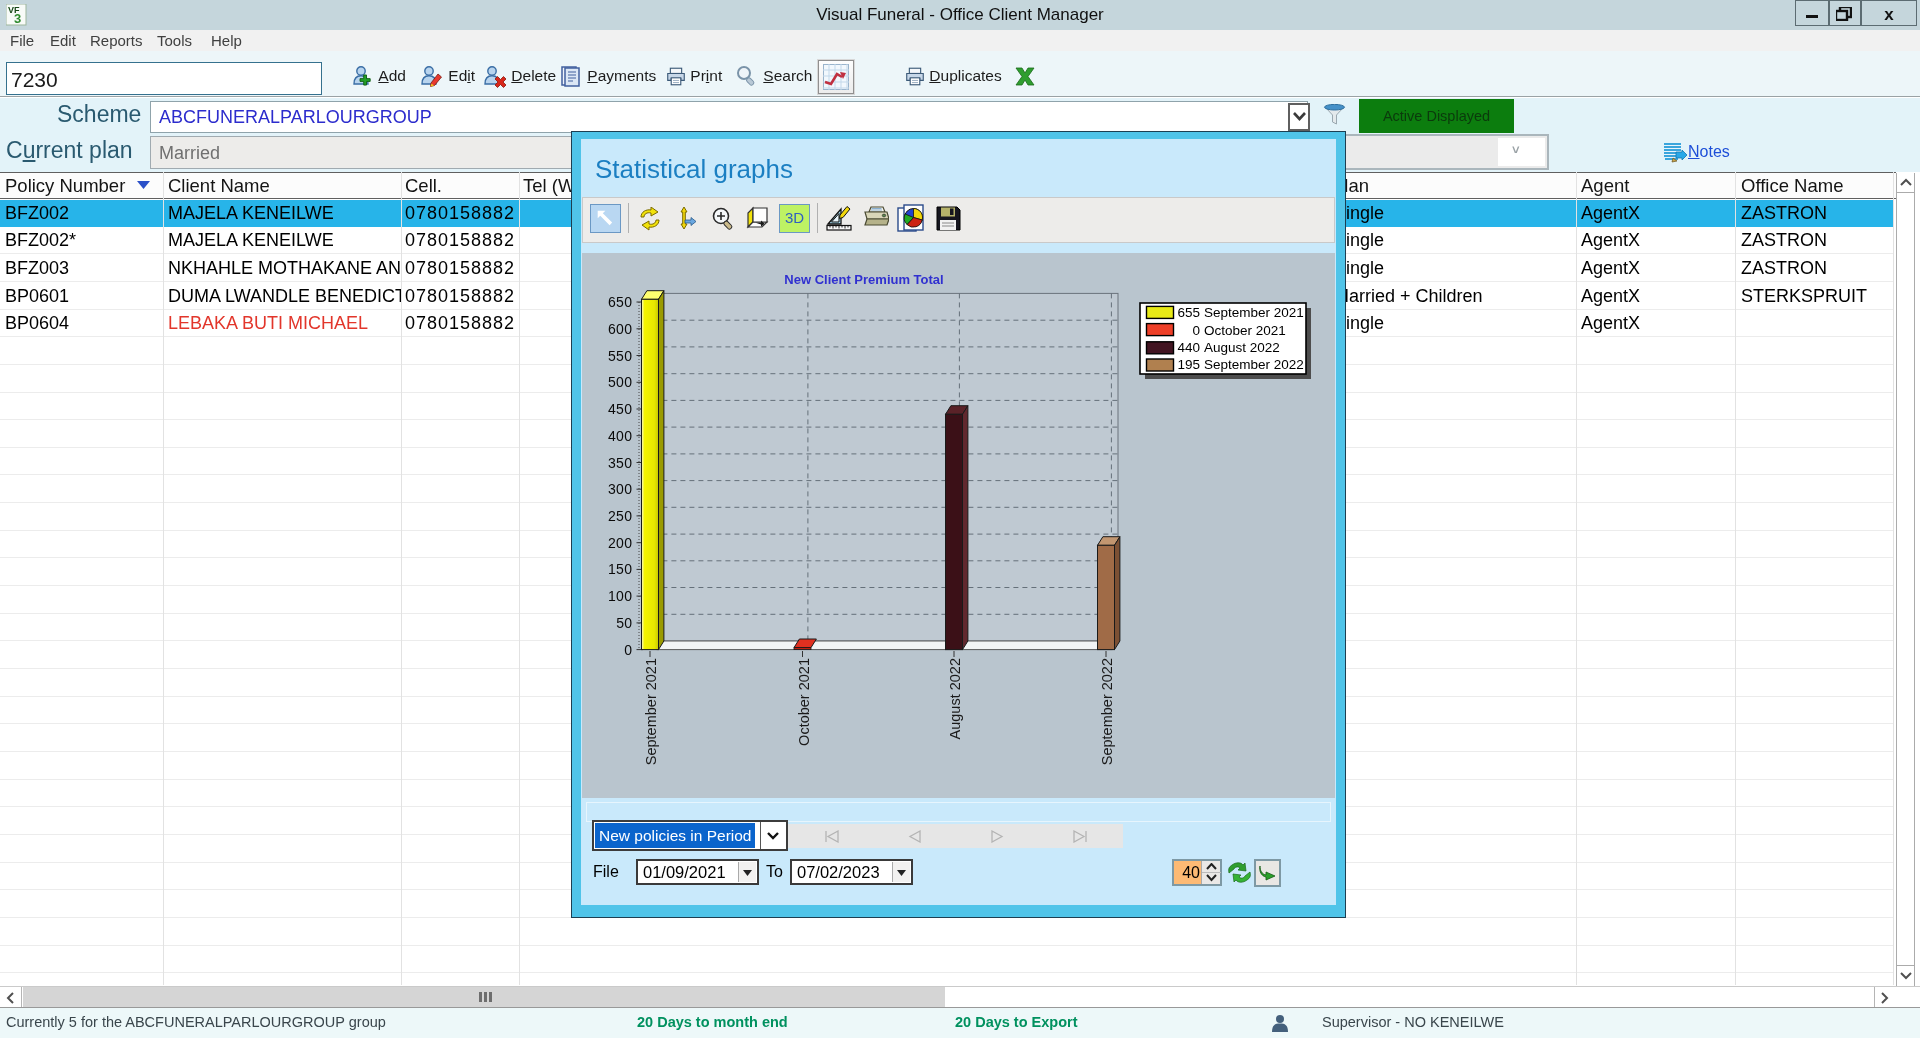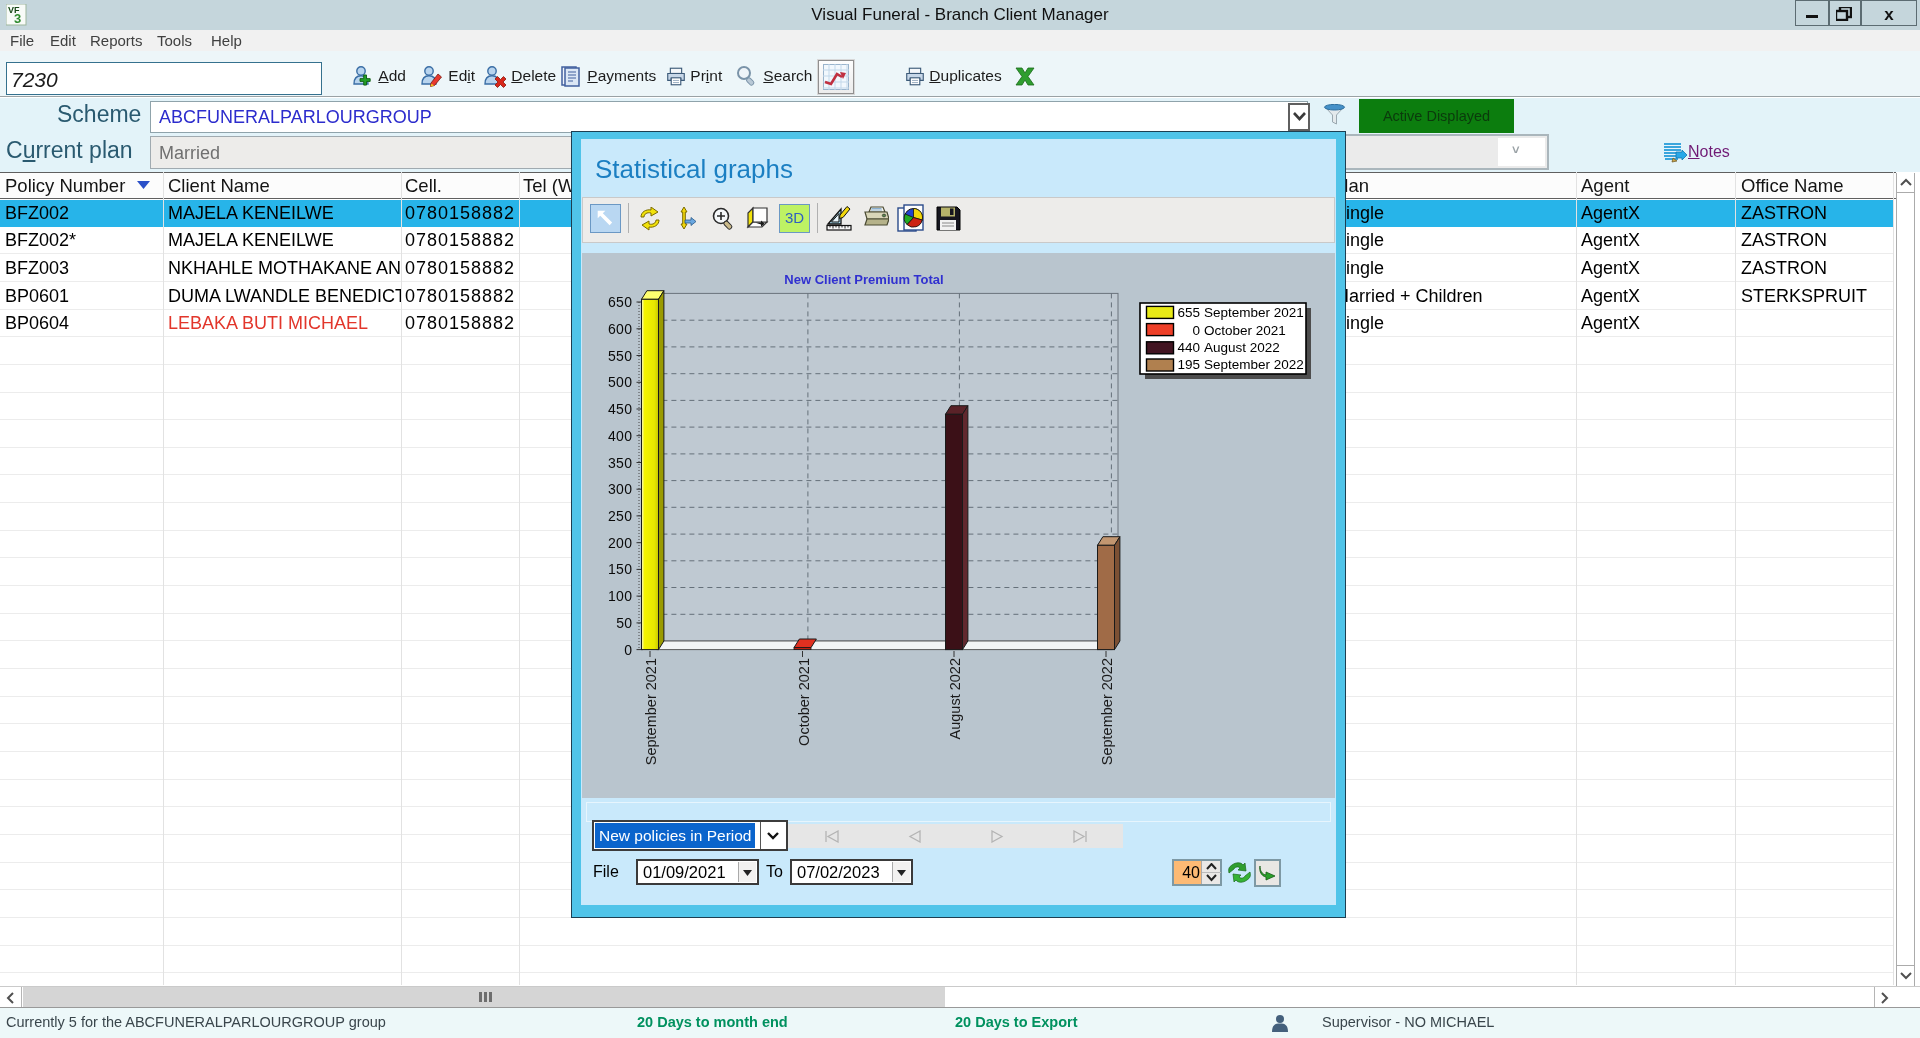--- a/index.html
+++ b/index.html
@@ -14,21 +14,21 @@
 #btnmin { left:1795px; width:34px; }
 #btnmax { left:1829px; width:32px; }
 #btnclose { left:1861px; width:56px; }
 
 
 #menubar { left:0; top:30px; width:1920px; height:21px; background:#f1f1f1; }
 .menuitem { position:absolute; top:0; height:21px; line-height:21px; font-size:15px; color:#404040; }
 
 
 #toolbar { left:0; top:51px; width:1920px; height:46px; background:#edf6f9; border-bottom:1px solid #9aa2a5; }
-#searchbox { position:absolute; left:6px; top:11px; width:316px; height:33px; background:#fff; border:1.5px solid #35718e; font-size:21px; color:#1a1a1a; line-height:33px; padding-left:4px;font-style:italic; }
+#searchbox { position:absolute; left:6px; top:11px; width:316px; height:33px; background:#fff; border:1.5px solid #35718e; font-size:21px; color:#1a1a1a; line-height:33px; padding-left:4px; }
 .tbtn { position:absolute; top:10px; height:30px; font-size:15.5px; color:#1c1c1c; white-space:nowrap; }
 .tbtn svg { vertical-align:middle; }
 .tbl { display:inline-block; line-height:30px; vertical-align:middle; }
 u { text-decoration:underline; }
 
 
 #bluerows { left:0; top:98px; width:1920px; height:74px; background:#e3f3f9; }
 .biglabel { position:absolute; font-size:23px; color:#2a5a70; }
 #schemecombo { position:absolute; left:150px; top:3px; width:1158px; height:32px; background:#fff; border:1px solid #8fa3ab; }
 #schemetext { position:absolute; left:8px; top:0; height:30px; line-height:30px; font-size:18px; color:#2c2ccd; }
@@ -66,21 +66,21 @@
 #navstrip { position:absolute; left:207px; top:685px; width:335px; height:24px; background:#e6e6e6; }
 #fromrow { position:absolute; left:0px; top:720px; width:755px; height:30px; font-size:18px; color:#000; }
 .datecombo { position:absolute; top:0px; width:123px; height:26px; background:#fff; border:2px solid #3a3a3a; }
 .datetext { position:absolute; left:5px; top:0; line-height:22px; font-size:16.5px; color:#000; }
 .datebtn { position:absolute; right:1px; top:1px; width:18px; height:20px; background:#f2f1f0; border-left:1px solid #aaa; text-align:center; }
 </style>
 </head>
 <body>
 
 <div class="abs" id="titlebar"></div>
-<div class="abs" id="title">Visual Funeral - Branch Client Manager</div>
+<div class="abs" id="title">Visual Funeral - Office Client Manager</div>
 <div class="abs winbtn" id="btnmin"></div>
 <div class="abs winbtn" id="btnmax"></div>
 <div class="abs winbtn" id="btnclose"></div>
 <svg class="abs" style="left:1806px;top:15px" width="12" height="4">
     <rect x="0" y="0" width="12" height="3" fill="#111"></rect>
   </svg>
 <svg class="abs" style="left:1836px;top:7px" width="16" height="14">
   <rect x="4" y="0" width="11" height="10" fill="none" stroke="#111" stroke-width="2.4"></rect>
   <rect x="0" y="4" width="11" height="9" fill="#c5d6dc" stroke="#111" stroke-width="2.4"></rect>
   <rect x="3" y="7" width="5" height="3" fill="#c5d6dc"></rect>
@@ -188,21 +188,21 @@
   <svg style="position:absolute;left:1323px;top:6px" width="23" height="21" viewBox="0 0 23 21">
     <path d="M3,4 L20,4 L13.5,11 L13.5,20 L9.5,18 L9.5,11 Z" fill="#e3e9ec" stroke="#9aa8b0" stroke-width="1"></path>
     <ellipse cx="11.5" cy="3.2" rx="10" ry="2.8" fill="#4490c8" stroke="#2d6e9e" stroke-width="1"></ellipse>
   </svg>
   <svg style="position:absolute;left:1663px;top:44px" width="24" height="23" viewBox="0 0 24 23">
     <path d="M1,1 h17 v14 h-17 Z" fill="#e8f4fc"></path>
     <path d="M1,2 h17 M1,5 h17 M1,8 h17 M1,11 h17 M1,14 h17 M2,17 h13" stroke="#3aa5dc" stroke-width="1.8" fill="none"></path>
     <path d="M13,10 l6,0 l0,-2 l5,5 l-5,5 l0,-2 l-6,0 Z" fill="#28a8e8" stroke="#1179b0" stroke-width="0.8"></path>
     <path d="M10,16 l4,3 l-5,1 Z" fill="#caa54a" stroke="#6b5420" stroke-width="0.7"></path>
   </svg>
-  <span style="position:absolute;left:1688px;top:45px;font-size:16px;color:#701a75;"><u>N</u>otes</span>
+  <span style="position:absolute;left:1688px;top:45px;font-size:16px;color:#1d4ed8;"><u>N</u>otes</span>
 </div>
 
 <div class="abs" id="tablearea">
   <div id="theader">
     <span class="hcell" style="left:5px">Policy Number</span>
     <svg style="position:absolute;left:137px;top:8px" width="14" height="10">
         <polygon points="0,0 13,0 6.5,8" fill="#2b50c8"></polygon>
       </svg>
     <span class="hcell" style="left:168px">Client Name</span>
     <span class="hcell" style="left:405px">Cell.</span>
@@ -278,21 +278,21 @@
   <div style="position:absolute;left:1874px;top:0;width:21px;height:20px;border-left:1px solid #b5b5b5;"></div>
   <svg style="position:absolute;left:1880px;top:5px" width="9" height="12">
       <polyline points="2,1 7,6 2,11" fill="none" stroke="#505050" stroke-width="2"></polyline>
     </svg>
 </div>
 
 <div class="abs" id="statusbar">
   <span class="sttext" style="left:6px;color:#3a464c;font-size:14.5px;">Currently 5 for the ABCFUNERALPARLOURGROUP group</span>
   <span class="sttext" style="left:637px;color:#00915f;font-weight:700;font-size:14.5px;">20 Days to month end</span>
   <span class="sttext" style="left:955px;color:#00915f;font-weight:700;font-size:14.5px;">20 Days to Export</span>
-  <span class="sttext" style="left:1322px;color:#3a464c;font-size:14.5px;">Supervisor - NO MICHAEL</span>
+  <span class="sttext" style="left:1322px;color:#3a464c;font-size:14.5px;">Supervisor - NO KENEILWE</span>
   <svg style="position:absolute;left:1271px;top:6px" width="18" height="18">
     <circle cx="9" cy="5" r="4" fill="#44607c"></circle>
     <path d="M1,18 C1,11 4,9.5 9,9.5 C14,9.5 17,11 17,18 Z" fill="#44607c"></path>
   </svg>
 </div>
 
 <div class="abs" id="dialog">
   <div id="dlgcontent">
     <div id="dlgtitle">Statistical graphs</div>
     <div id="dlgtoolbar">

